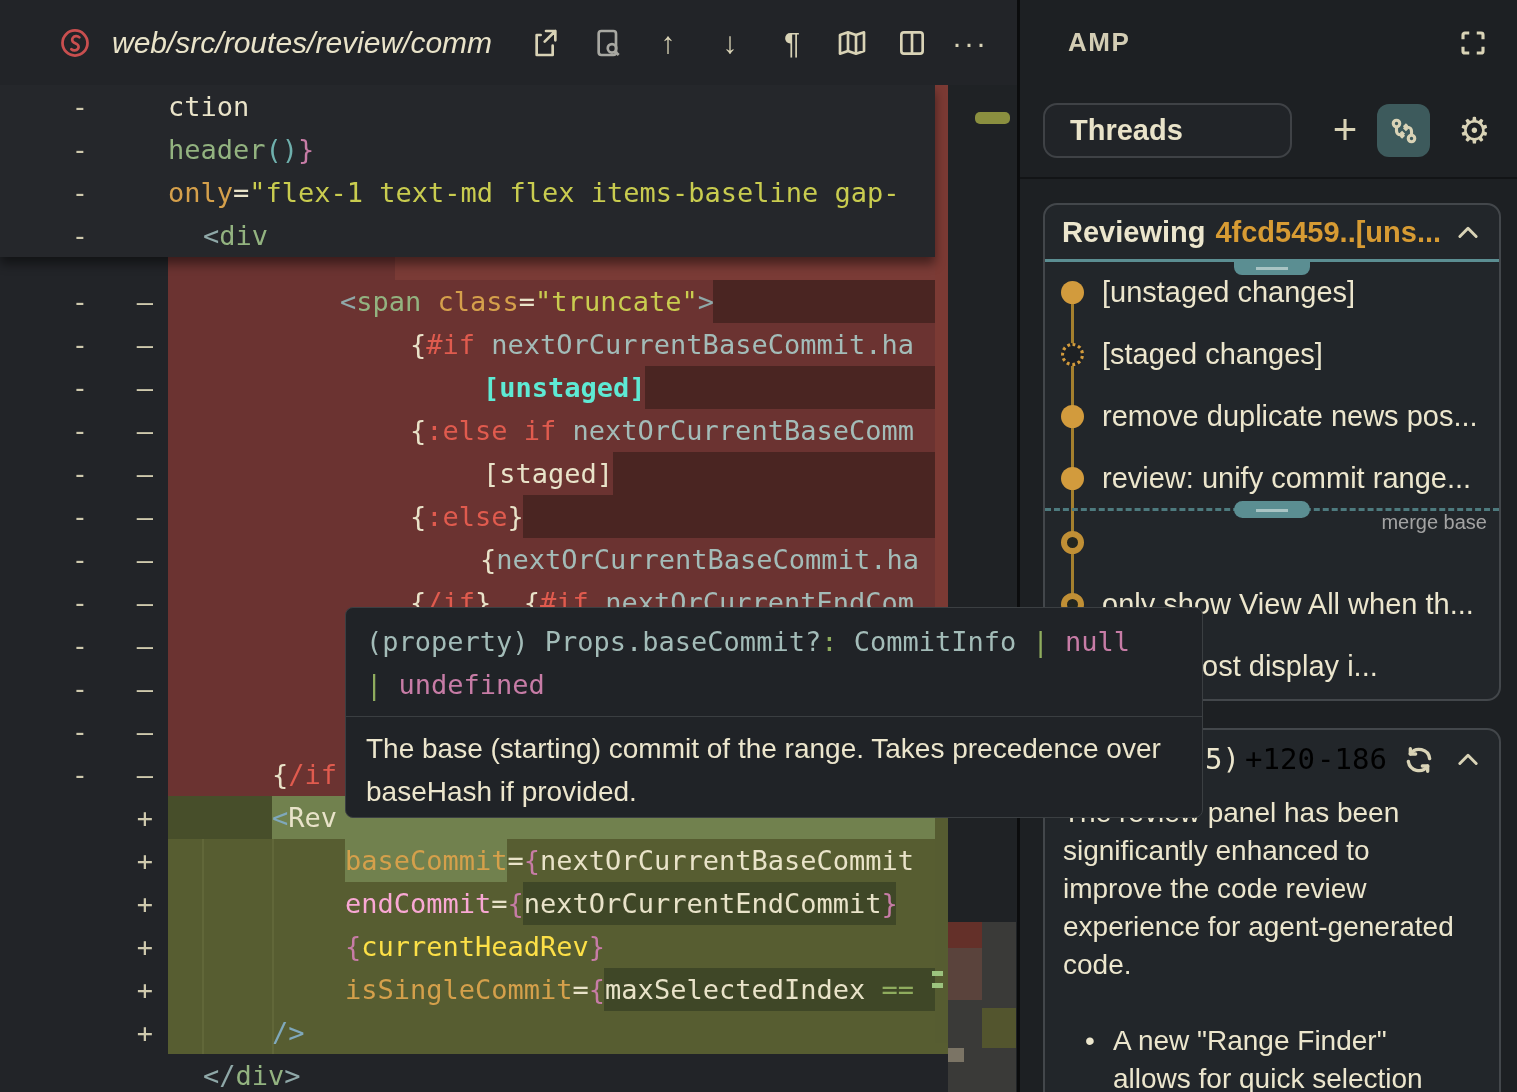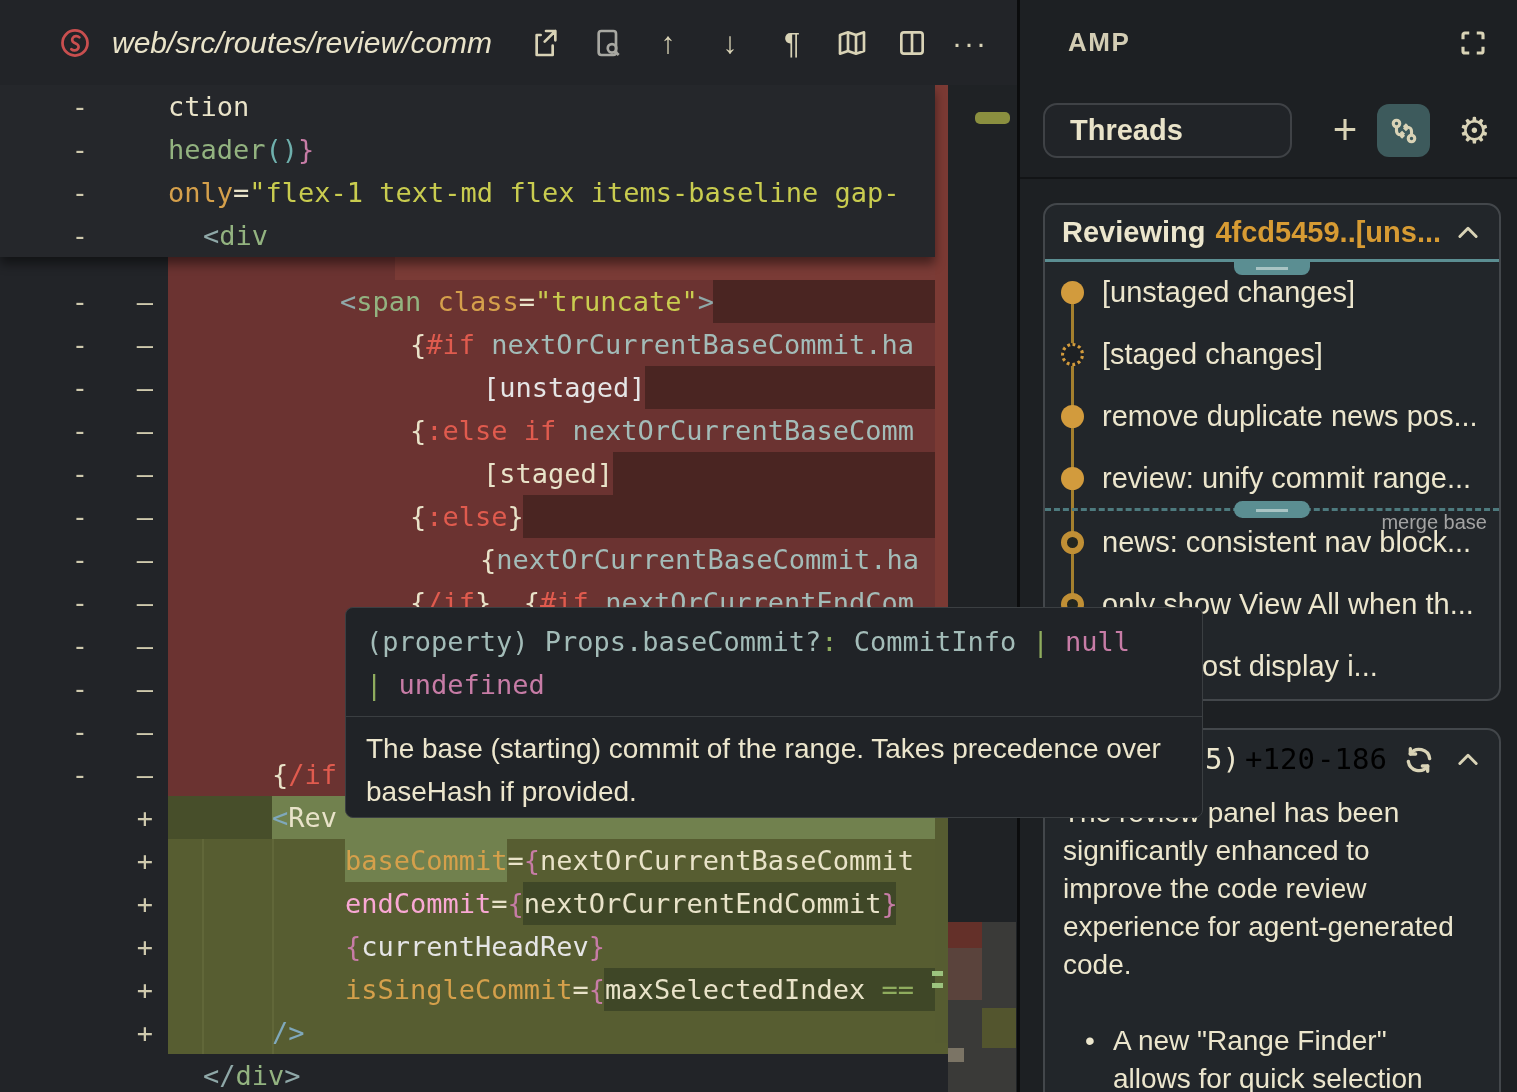--- a/index.html
+++ b/index.html
@@ -126,21 +126,21 @@
           <div class="bgseg" style="left: 168px; width: 780px; background: rgb(107, 51, 49);"></div>
           <span class="m1">-</span>
           <span class="m2">—</span>
           <span class="code" style="left: 410px;"><span style="color: rgb(233, 227, 201);">{</span><span style="color: rgb(224, 91, 78);">#if</span><span style="color: rgb(163, 188, 184);"> nextOrCurrentBaseCommit.ha</span></span>
         </div>
         <div class="line" style="top: 366px;">
           <div class="bgseg" style="left: 168px; width: 780px; background: rgb(107, 51, 49);"></div>
           <div class="bgseg" style="left: 645px; width: 303px; background: rgb(74, 37, 34);"></div>
           <span class="m1">-</span>
           <span class="m2">—</span>
-          <span class="code" style="left: 483px;"><span style="color: #e5e5e5;">[unstaged]</span></span>
+          <span class="code" style="left: 483px;"><span style="color: #5eead4; font-weight: bold;">[unstaged]</span></span>
         </div>
         <div class="line" style="top: 409px;">
           <div class="bgseg" style="left: 168px; width: 780px; background: rgb(107, 51, 49);"></div>
           <span class="m1">-</span>
           <span class="m2">—</span>
           <span class="code" style="left: 410px;"><span style="color: rgb(233, 227, 201);">{</span><span style="color: rgb(224, 91, 78);">:else if</span><span style="color: rgb(163, 188, 184);"> nextOrCurrentBaseComm</span></span>
         </div>
         <div class="line" style="top: 452px;">
           <div class="bgseg" style="left: 168px; width: 780px; background: rgb(107, 51, 49);"></div>
           <div class="bgseg" style="left: 613px; width: 335px; background: rgb(74, 37, 34);"></div>
@@ -202,21 +202,21 @@
         </div>
         <div class="line" style="top: 882px;">
           <div class="bgseg" style="left: 168px; width: 780px; background: rgb(87, 93, 49);"></div>
           <div class="bgseg" style="left: 523px; width: 373px; background: rgb(63, 71, 39);"></div>
           <span class="m2">+</span>
           <span class="code" style="left: 345px;"><span style="color: #f9a8d4; margin-top: 21px;">endCommit</span><span style="color: rgb(233, 227, 201);">=</span><span style="color: rgb(199, 124, 166);">{</span><span style="color: rgb(233, 227, 201);">nextOrCurrentEndCommit</span><span style="color: rgb(199, 124, 166);">}</span></span>
         </div>
         <div class="line" style="top: 925px;">
           <div class="bgseg" style="left: 168px; width: 780px; background: rgb(87, 93, 49);"></div>
           <span class="m2">+</span>
-          <span class="code" style="left: 345px;"><span style="color: rgb(199, 124, 166);">{</span><span style="color: #e5e5e5;">currentHeadRev</span><span style="color: rgb(199, 124, 166);">}</span></span>
+          <span class="code" style="left: 345px;"><span style="color: rgb(199, 124, 166);">{</span><span style="color: #fde047;">currentHeadRev</span><span style="color: rgb(199, 124, 166);">}</span></span>
         </div>
         <div class="line" style="top: 968px;">
           <div class="bgseg" style="left: 168px; width: 780px; background: rgb(87, 93, 49);"></div>
           <div class="bgseg" style="left: 604px; width: 344px; background: rgb(63, 71, 39);"></div>
           <span class="m2">+</span>
           <span class="code" style="left: 345px;"><span style="color: rgb(213, 160, 75);">isSingleCommit</span><span style="color: rgb(233, 227, 201);">=</span><span style="color: rgb(199, 124, 166);">{</span><span style="color: rgb(233, 227, 201);">maxSelectedIndex </span><span style="color: rgb(143, 172, 94);">==</span></span>
         </div>
         <div class="line" style="top: 1011px;">
           <div class="bgseg" style="left: 168px; width: 780px; background: rgb(87, 93, 49);"></div>
           <span class="m2">+</span>
@@ -371,21 +371,20 @@
           <div class="commit-item" style="top: 189px;">
             <span class="commit-dot dot-solid"></span>
             <span class="commit-label">remove duplicate news pos...</span>
           </div>
           <div class="commit-item" style="top: 251px;">
             <span class="commit-dot dot-solid"></span>
             <span class="commit-label">review: unify commit range...</span>
           </div>
           <div class="commit-item" style="top: 315px;">
             <span class="commit-dot dot-ring"></span>
-            <span class="commit-label">news: consistent nav block...</span>
           </div>
           <div class="commit-item" style="top: 377px;">
             <span class="commit-dot dot-ring"></span>
             <span class="commit-label">only show View All when th...</span>
           </div>
           <div class="commit-item" style="top: 439px;">
             <span class="commit-dot dot-ring"></span>
             <span class="commit-label" style="margin-left: 70px;">o the cost display i...</span>
           </div>
         </div>

